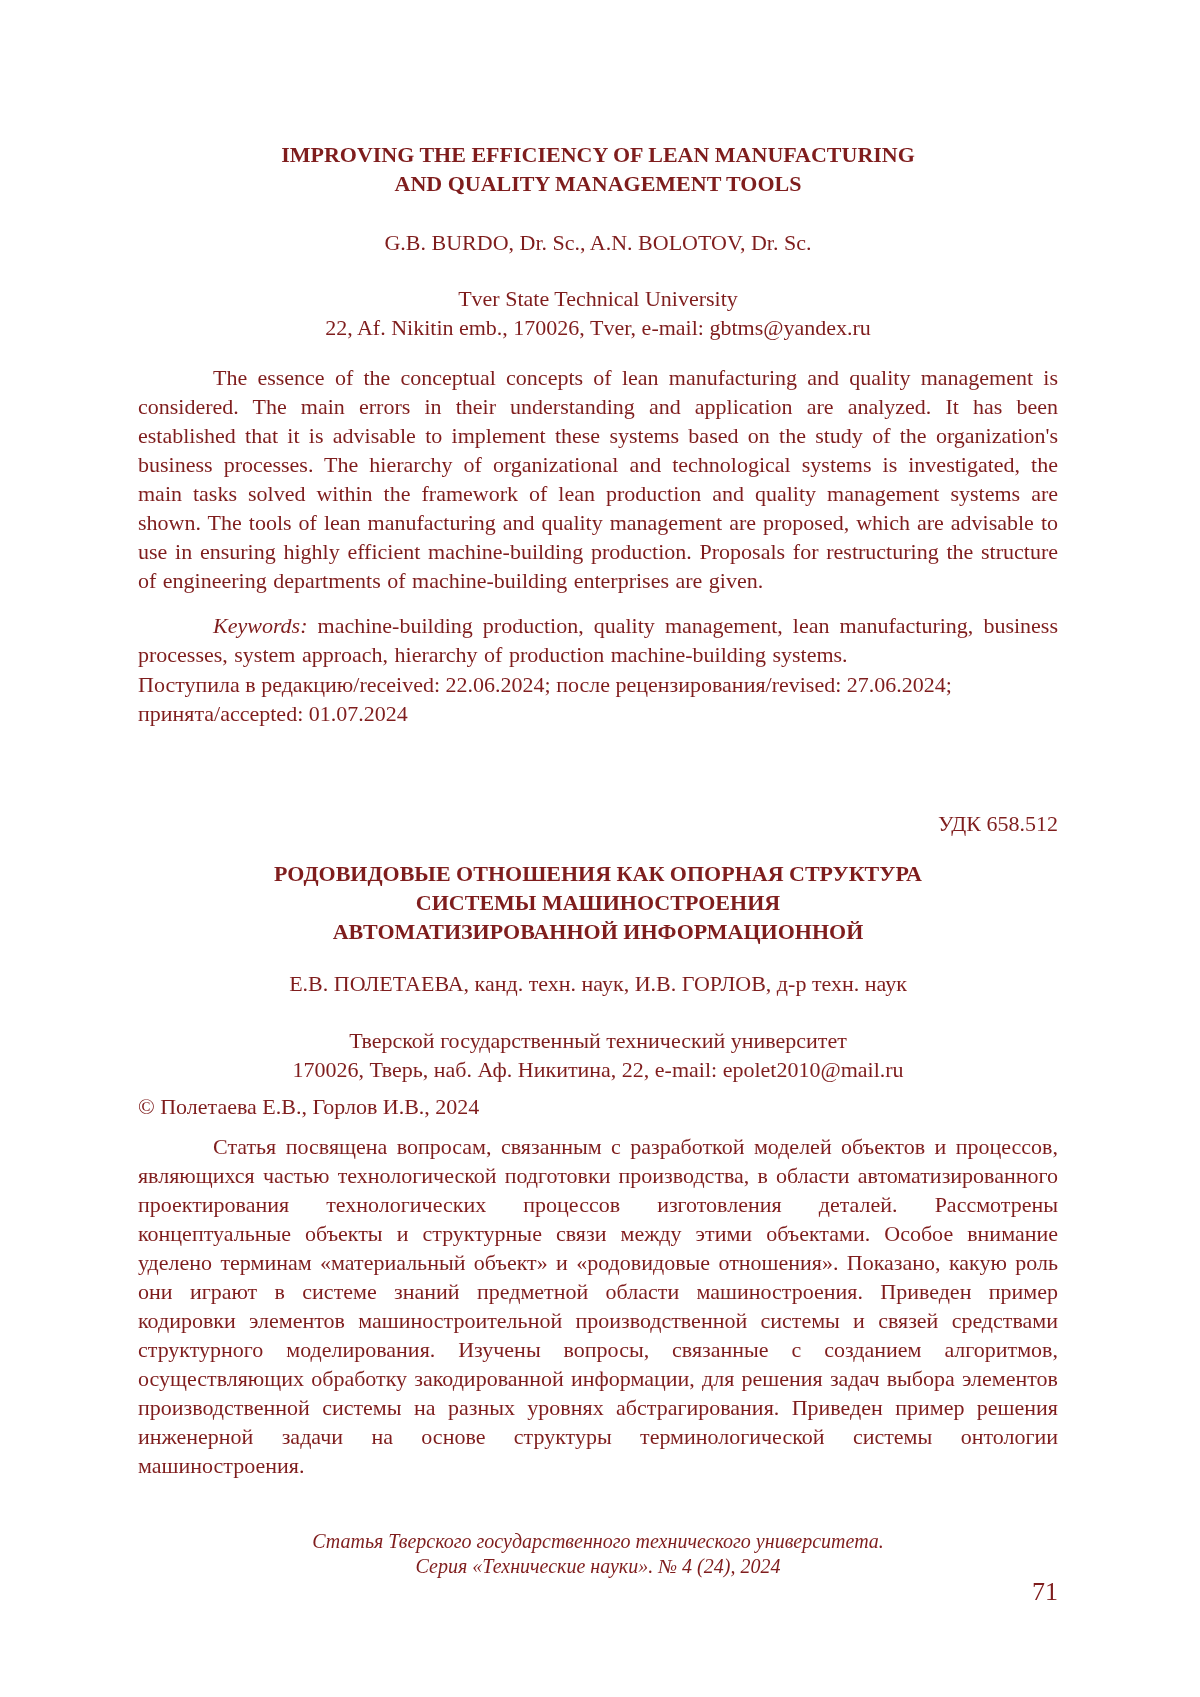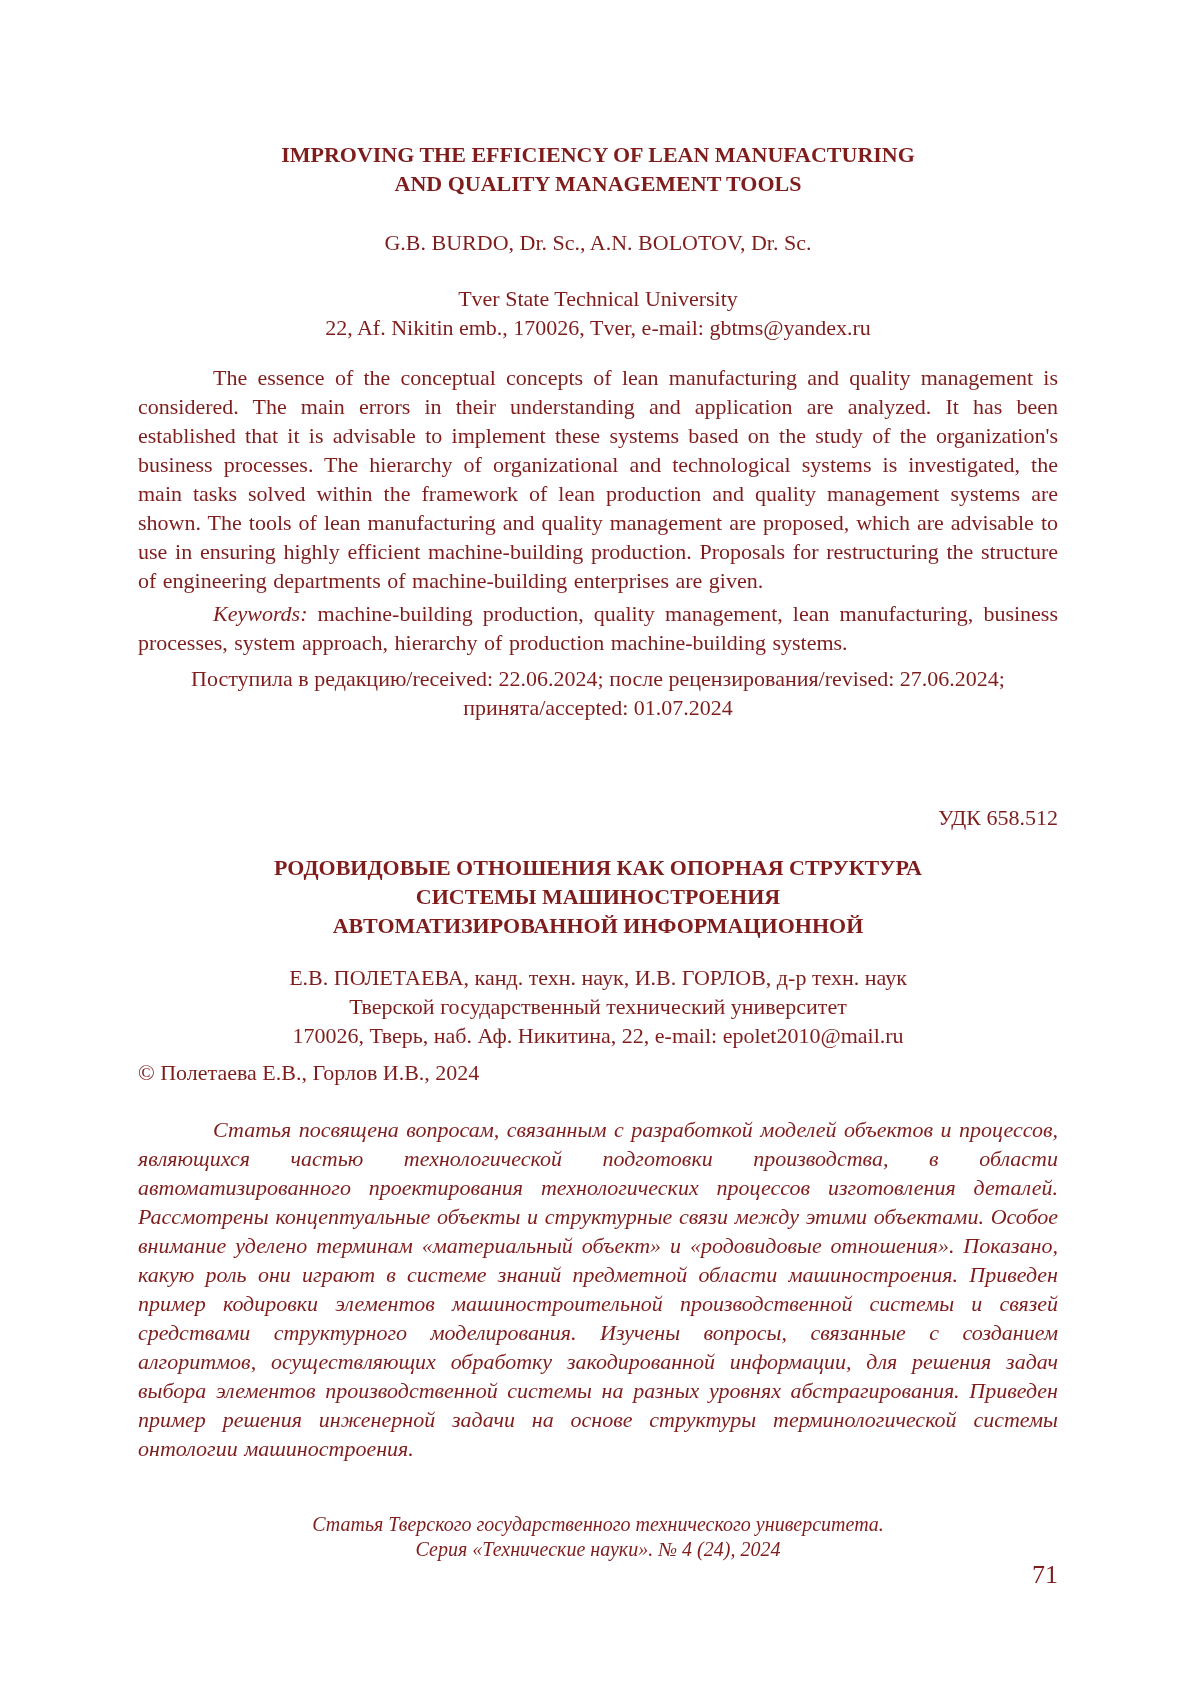--- a/index.html
+++ b/index.html
@@ -30,35 +30,35 @@
   .centered { text-align: center; margin: 0; }
   .para {
     text-align: justify;
     text-indent: 75px;
     margin: 0;
     word-spacing: 1px;
   }
   .en-authors   { margin-top: 30px; }
   .en-affiliation { margin-top: 27px; }
   .en-abstract  { margin-top: 21px; }
-  .keywords     { margin-top: 4px; }
+  .keywords     { margin-top: 16px; }
   .keywords em  { font-style: italic; }
   .received {
-    text-align: center;
-    margin-top: 7px;
+    text-align: left;
+    margin-top: 1px;
   }
   .udc { margin: 81px 0 0 0; text-align: right; }
   .ru-title { margin-top: 21px; }
   .ru-authors { margin-top: 23px; }
-  .ru-affiliation { }
+  .ru-affiliation { margin-top: 28px; }
   .copyright {
     text-align: left;
     margin: 8px 0 0 0;
   }
-  .ru-abstract { margin-top: 28px; font-style: italic; }
+  .ru-abstract { margin-top: 11px; }
   .footer {
     margin-top: 49px;
     text-align: center;
     font-style: italic;
     font-size: 20px;
     line-height: 25px;
   }
   .page-number {
     text-align: right;
     font-size: 26px;

